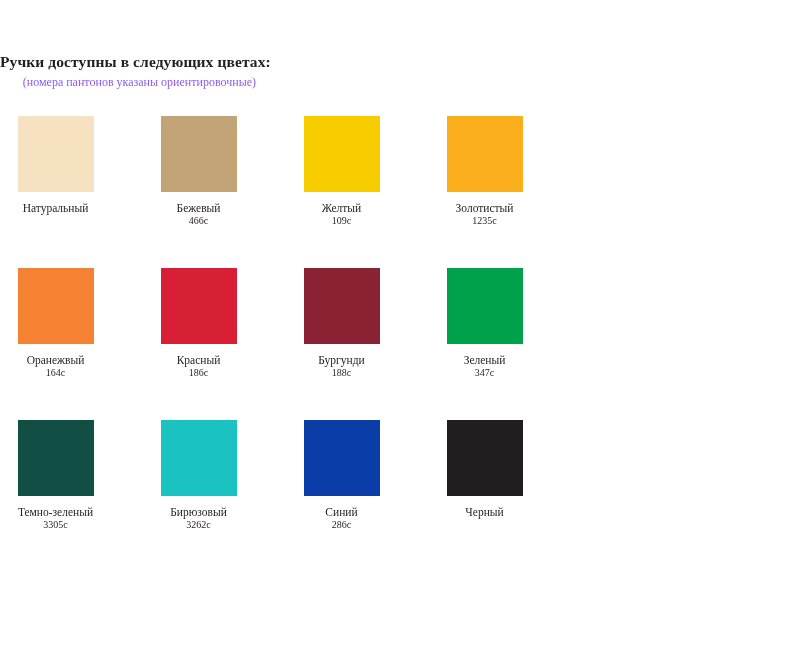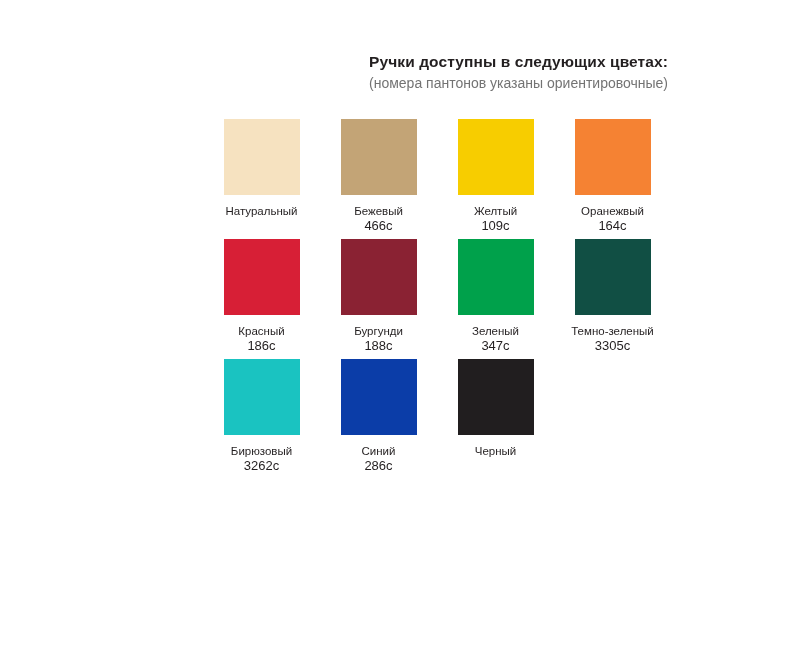--- a/index.html
+++ b/index.html
@@ -15,53 +15,55 @@
     color: #231f20;
     overflow: hidden;
   }
 
   .page {
     width: 668px;
     height: 655px;
     box-sizing: border-box;
     display: flex;
     flex-direction: column;
-    align-items: flex-end;
+    align-items: flex-start;
+    font-family: Liberation Serif, serif;
   }
 
   .heading-block {
     margin-top: 52px;
     text-align: center;
     line-height: 1.25;
   }
 
   .heading-main {
     font-size: 15.5px;
     font-weight: bold;
     letter-spacing: 0.1px;
     color: #231f20;
     margin: 0;
     white-space: nowrap;
   }
 
   .heading-sub {
-    font-size: 14px;
+    font-size: 12px;
     font-weight: normal;
-    color: #737373;
-    margin: 4px 0 0 0;
+    color: #8b5cf6;
+    margin: 4px 0 0 8px;
     white-space: nowrap;
   }
 
   .palette-grid {
     margin-top: 26px;
     display: grid;
     grid-template-columns: repeat(4, 111px);
     grid-auto-rows: 120px;
     column-gap: 6px;
     row-gap: 0px;
+    gap: 32px;
   }
 
   .swatch-cell {
     display: flex;
     flex-direction: column;
     align-items: center;
   }
 
   .swatch-chip {
     width: 76px;
@@ -77,21 +79,21 @@
 
   .swatch-name {
     display: block;
     font-size: 11.5px;
     color: #231f20;
     white-space: nowrap;
   }
 
   .swatch-pantone {
     display: block;
-    font-size: 13px;
+    font-size: 10px;
     color: #231f20;
     white-space: nowrap;
     min-height: 14px;
   }
 </style>
 </head>
 <body>
 
 <div class="page">
 
@@ -113,20 +115,27 @@
         <span class="swatch-caption">
           <span class="swatch-name">Бежевый</span>
           <span class="swatch-pantone">466c</span>
         </span>
       </div>
       <div class="swatch-cell">
         <span class="swatch-chip" style="background-color: rgb(247, 205, 0);"></span>
         <span class="swatch-caption">
           <span class="swatch-name">Желтый</span>
           <span class="swatch-pantone">109c</span>
+        </span>
+      </div>
+      <div class="swatch-cell">
+        <span class="swatch-chip" style="background-color: rgb(250, 174, 27);"></span>
+        <span class="swatch-caption">
+          <span class="swatch-name">Золотистый</span>
+          <span class="swatch-pantone">1235c</span>
         </span>
       </div>
       <div class="swatch-cell">
         <span class="swatch-chip" style="background-color: rgb(245, 130, 51);"></span>
         <span class="swatch-caption">
           <span class="swatch-name">Оранежвый</span>
           <span class="swatch-pantone">164c</span>
         </span>
       </div>
       <div class="swatch-cell">

